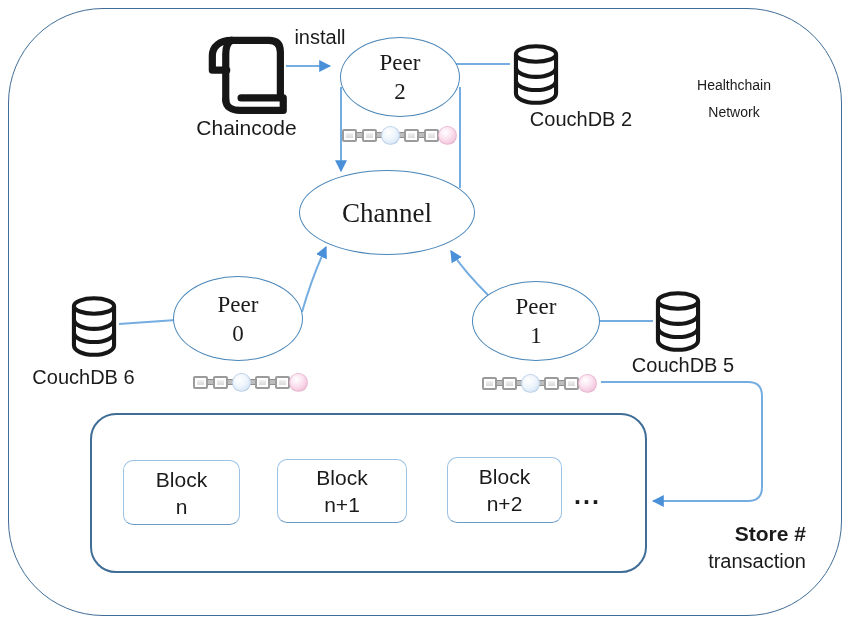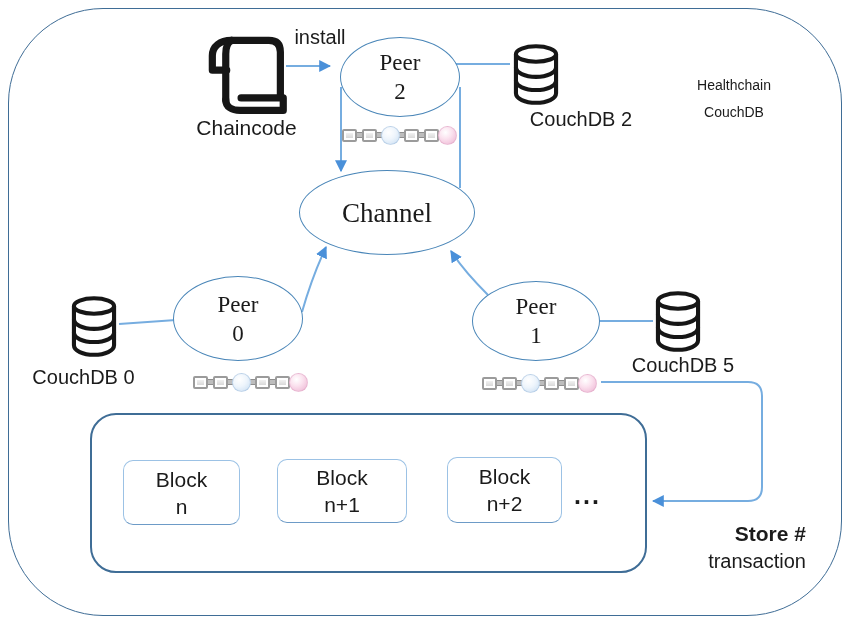--- a/index.html
+++ b/index.html
@@ -133,21 +133,21 @@
       <path class="st fw" d="M8 11 v43 c0 6 9.8 10.5 22 10.5 s22 -4.5 22 -10.5 v-43"></path>
       <ellipse class="st fw" cx="30" cy="11" rx="22" ry="8.5"></ellipse>
       <path class="st fn" d="M8 25.5 c0 6 9.8 10.5 22 10.5 s22 -4.5 22 -10.5"></path>
       <path class="st fn" d="M8 40 c0 6 9.8 10.5 22 10.5 s22 -4.5 22 -10.5"></path>
     </svg>
   </div>
   <div class="txt lbl-20" style="left:478px;top:106px;width:118px;margin-left:44px;">CouchDB 2</div>
 
   <div class="txt net-label" style="left:650px;top:72px;width:168px;">
     <div>Healthchain</div>
-    <div>CouchDB</div>
+    <div>Network</div>
   </div>
 
   <div class="node ellipse channel-label" style="left:299px;top:170px;width:176px;height:85px;">
     <div>Channel</div>
   </div>
 
   <div class="node ellipse peer-label" style="left:173px;top:276px;width:130px;height:85px;">
     <div>Peer</div>
     <div>0</div>
   </div>
@@ -165,21 +165,21 @@
   </div>
 
   <div class="icon-wrap" style="left:66px;top:296px;">
     <svg class="db-icon" viewBox="0 0 60 68" width="56" height="62">
       <path class="st fw" d="M8 11 v43 c0 6 9.8 10.5 22 10.5 s22 -4.5 22 -10.5 v-43"></path>
       <ellipse class="st fw" cx="30" cy="11" rx="22" ry="8.5"></ellipse>
       <path class="st fn" d="M8 25.5 c0 6 9.8 10.5 22 10.5 s22 -4.5 22 -10.5"></path>
       <path class="st fn" d="M8 40 c0 6 9.8 10.5 22 10.5 s22 -4.5 22 -10.5"></path>
     </svg>
   </div>
-  <div class="txt lbl-20" style="left:20px;top:364px;width:127px;">CouchDB 0</div>
+  <div class="txt lbl-20" style="left:20px;top:364px;width:127px;">CouchDB 6</div>
 
   <div class="node ellipse peer-label" style="left:472px;top:281px;width:128px;height:80px;">
     <div>Peer</div>
     <div>1</div>
   </div>
   <div class="chain" style="left:482px;top:373px;">
     <span class="c-link"></span>
       <span class="c-pin"></span>
       <span class="c-link"></span>
       <span class="c-pin"></span>

